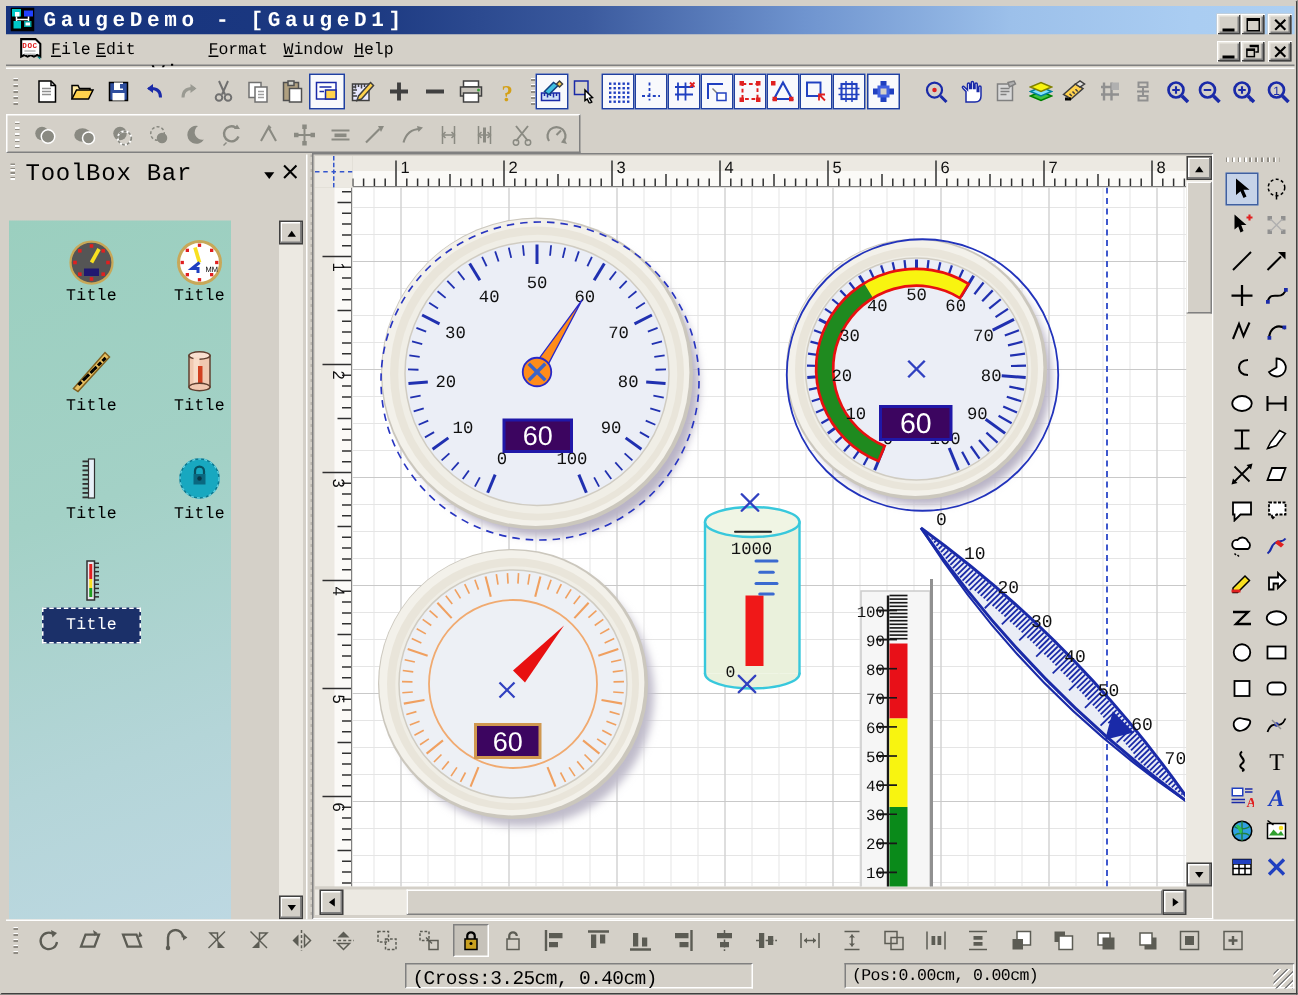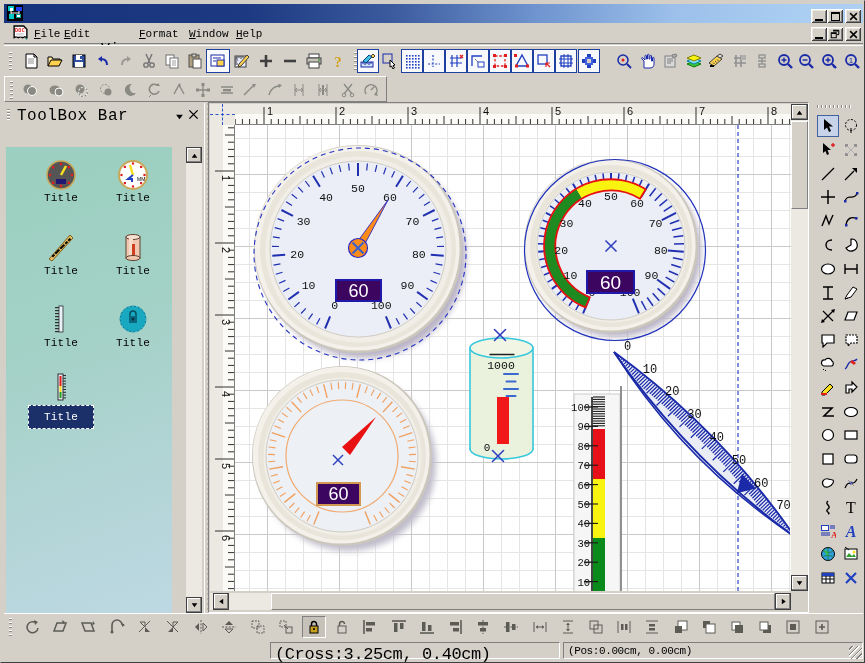--- a/index.html
+++ b/index.html
@@ -12,20 +12,21 @@
     <div class="abs" style="left:3px;top:1px"><svg width="16" height="16" viewBox="0 0 16 16">
         <rect width="16" height="16" fill="#000"></rect>
         <rect x="1" y="1" width="6" height="5" fill="#00c8c8"></rect>
         <rect x="9" y="2" width="6" height="4" fill="#2040ff"></rect>
         <rect x="2" y="9" width="5" height="5" fill="#00c8c8"></rect>
         <rect x="9" y="9" width="5" height="4" fill="#00a0a0"></rect>
         <path d="M4 6v3M12 6v3M4 8h8" stroke="#fff"></path>
         <rect x="3" y="3" width="3" height="3" fill="#fff"></rect>
         <rect x="10" y="10" width="3" height="2" fff="#fff" fill="#fff"></rect>
       </svg></div>
+    <div class="abs" style="left:25px;top:2px;font-size:14px;font-weight:bold;color:#fff;letter-spacing:3.1px;white-space:pre">GaugeDemo - [GaugeD1]</div>
     <div class="abs" style="left:807px;top:5px;width:16px;height:14px;box-shadow:inset 1px 1px 0 #fff, inset -1px -1px 0 #404040, inset 2px 2px 0 #ece9e2, inset -2px -2px 0 #808080;background:#d4d0c8;display:flex;align-items:center;justify-content:center">
       <div style="width:8px;height:2px;background:#000;margin-top:7px"></div>
     </div>
     <div class="abs" style="left:823px;top:5px;width:16px;height:14px;box-shadow:inset 1px 1px 0 #fff, inset -1px -1px 0 #404040, inset 2px 2px 0 #ece9e2, inset -2px -2px 0 #808080;background:#d4d0c8;display:flex;align-items:center;justify-content:center">
       <div style="width:9px;height:9px;border:1px solid #000;border-top:2px solid #000"></div>
     </div>
     <div class="abs" style="left:841px;top:5px;width:16px;height:14px;box-shadow:inset 1px 1px 0 #fff, inset -1px -1px 0 #404040, inset 2px 2px 0 #ece9e2, inset -2px -2px 0 #808080;background:#d4d0c8;display:flex;align-items:center;justify-content:center">
       <svg width="9" height="9" viewBox="0 0 16 16">
         <path d="M2 2l12 12M14 2L2 14" stroke="#000" stroke-width="2.6"></path>
       </svg>
@@ -446,21 +447,21 @@
 <div class="abs" style="left:3px;top:102px;width:859px;height:510px;background:#d4d0c8">
     <div class="abs" style="left:0;top:0;width:200px;height:510px">
       <div class="abs" style="left:3px;top:6px;width:3px;height:11px;background:repeating-linear-gradient(to bottom,#908c84 0,#908c84 1px,#fff 1px,#fff 2px,transparent 2px,transparent 3px)"></div>
       <div class="abs" style="left:13px;top:4px;font-size:16px;color:#000;letter-spacing:0.5px">ToolBox Bar</div>
       <div class="abs" style="left:170px;top:5px"><svg width="11" height="9" viewBox="0 0 16 16">
           <path d="M2 5l6 8 6-8z" fill="#000"></path>
         </svg></div>
       <div class="abs" style="left:184px;top:4px"><svg width="11" height="11" viewBox="0 0 16 16">
           <path d="M2 2l12 12M14 2L2 14" stroke="#000" stroke-width="2"></path>
         </svg></div>
-      <div class="abs" style="left:2px;top:44px;width:166px;height:466px;background:linear-gradient(160deg,#9bcfbf 0%,#a3d1c6 40%,#b4d5d8 75%,#bdd8e2 100%)">
+      <div class="abs" style="left:2px;top:44px;width:148px;height:466px;background:linear-gradient(160deg,#9bcfbf 0%,#a3d1c6 40%,#b4d5d8 75%,#bdd8e2 100%)">
         <div class="abs" style="left:40px;top:13px"><svg width="30" height="30" viewBox="0 0 30 30">
             <circle cx="15" cy="15" r="14" fill="#555" stroke="#c8a858" stroke-width="1.5"></circle>
             <rect x="13.8" y="2.8" width="2.4" height="2.4" fill="#e02020"></rect>
             <rect x="21.6" y="6.0" width="2.4" height="2.4" fill="#e02020"></rect>
             <rect x="24.8" y="13.8" width="2.4" height="2.4" fill="#e02020"></rect>
             <rect x="21.6" y="21.6" width="2.4" height="2.4" fill="#e02020"></rect>
             <rect x="13.8" y="24.8" width="2.4" height="2.4" fill="#e02020"></rect>
             <rect x="6.0" y="21.6" width="2.4" height="2.4" fill="#e02020"></rect>
             <rect x="2.8" y="13.8" width="2.4" height="2.4" fill="#e02020"></rect>
             <rect x="6.0" y="6.0" width="2.4" height="2.4" fill="#e02020"></rect>
@@ -1577,15 +1578,15 @@
       </svg>
     </div>
     <div style="position:absolute;left:806px;top:2px;width:24px;height:22px;display:flex;align-items:center;justify-content:center">
       <svg width="16" height="16" viewBox="0 0 16 16">
         <rect x="2" y="2" width="12" height="12" fill="none" stroke="#5c5c54"></rect>
         <path d="M5 8h6M8 5v6" stroke="#5c5c54" stroke-width="1.6"></path>
       </svg>
     </div>
   </div>
 <div class="abs" style="left:3px;top:639px;width:859px;height:21px;background:#d4d0c8">
-    <div class="abs" style="left:266px;top:2px;width:290px;height:17px;border:1px solid;border-color:#808080 #fff #fff #808080;font-size:17px;color:#000;padding:2px 0 0 4px;white-space:pre;letter-spacing:-0.4px">(Cross:3.25cm, 0.40cm)</div>
+    <div class="abs" style="left:266px;top:2px;width:232px;height:17px;border:1px solid;border-color:#808080 #fff #fff #808080;font-size:13px;color:#000;padding:2px 0 0 4px;white-space:pre;letter-spacing:-0.4px">(Cross:3.25cm, 0.40cm)</div>
     <div class="abs" style="left:559px;top:2px;width:300px;height:17px;border:1px solid;border-color:#808080 #fff #fff #808080;font-size:11px;color:#000;padding:2px 0 0 4px;white-space:pre;letter-spacing:-0.4px">(Pos:0.00cm, 0.00cm)</div>
     <div class="abs" style="right:1px;top:6px;width:13px;height:13px;background:repeating-linear-gradient(135deg,transparent 0,transparent 2px,#808080 2px,#808080 3px,#fff 3px,#fff 4px)"></div>
   </div>
 </body></html>

